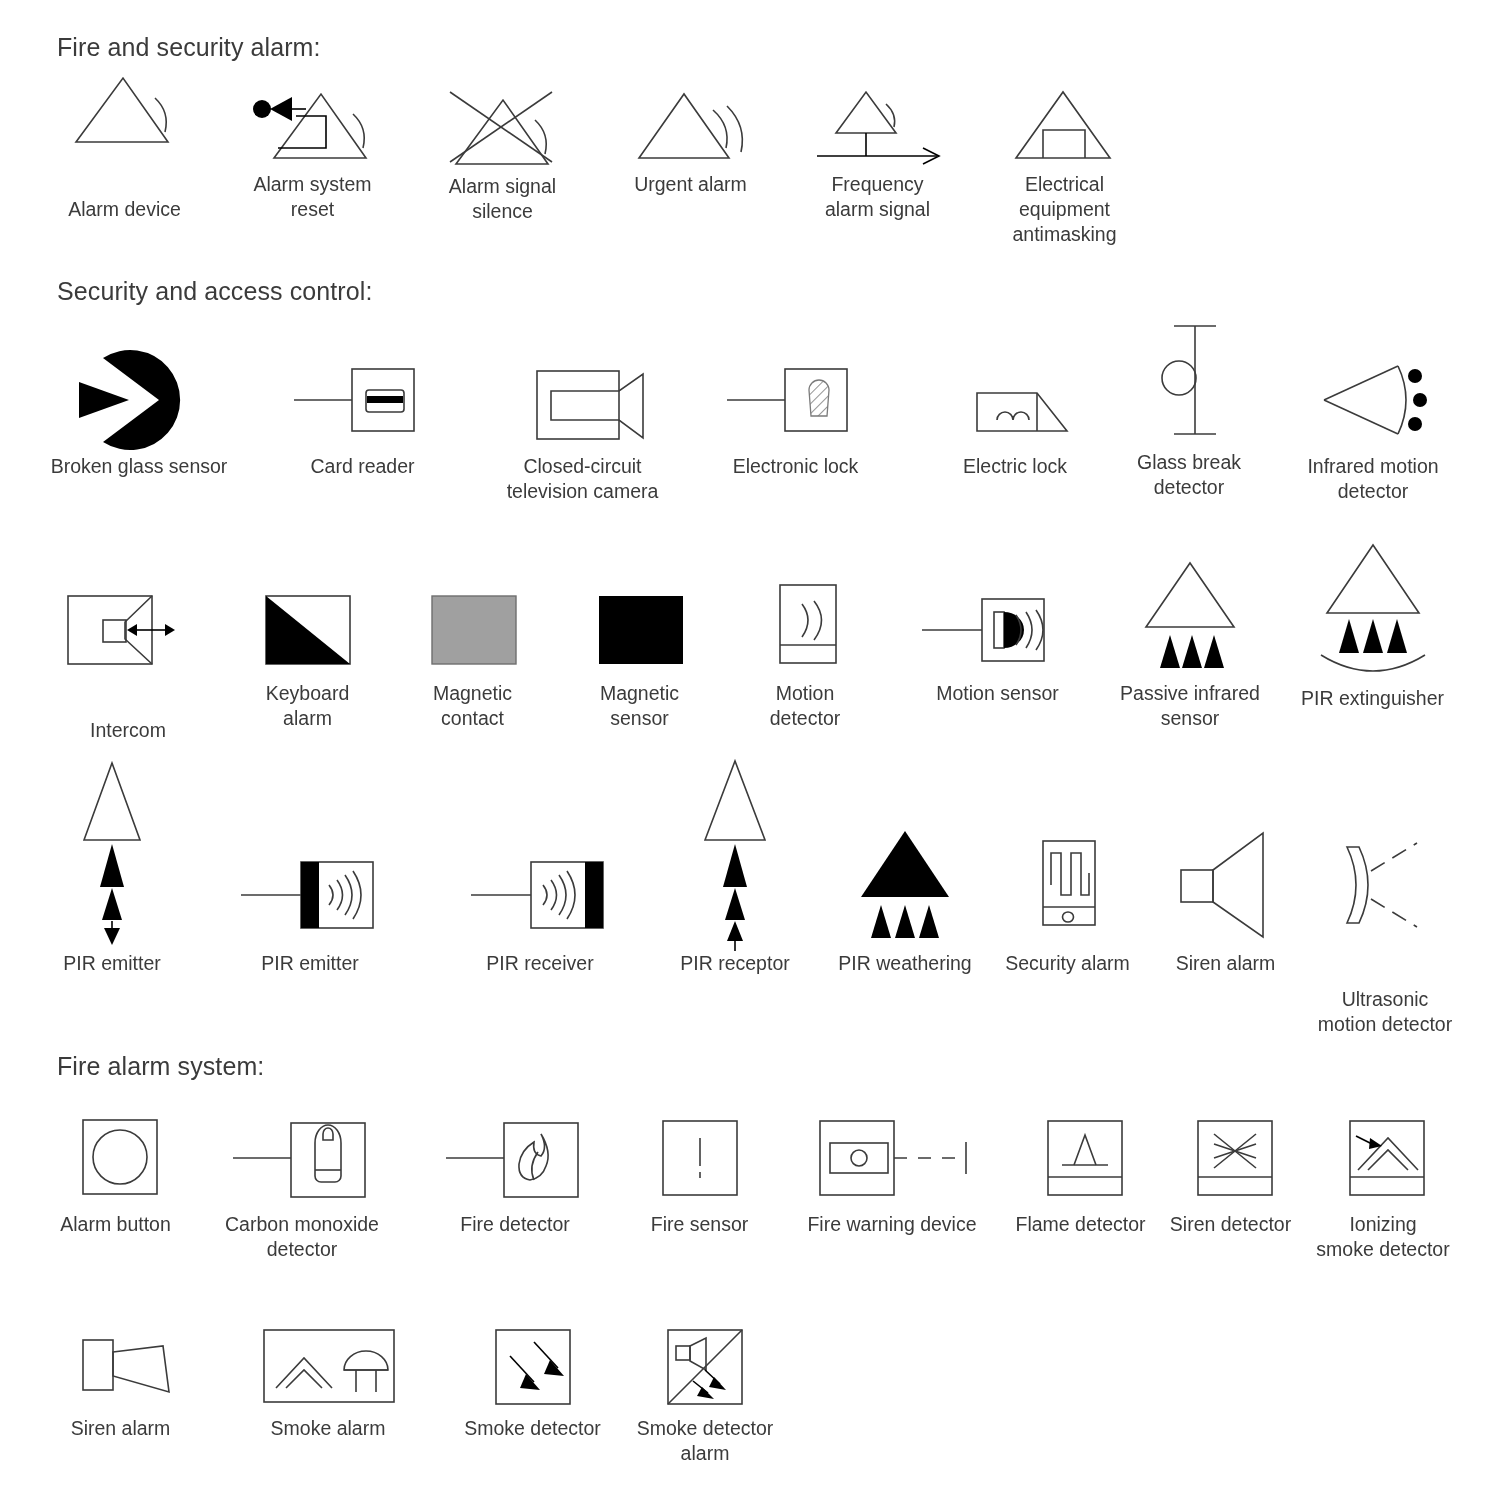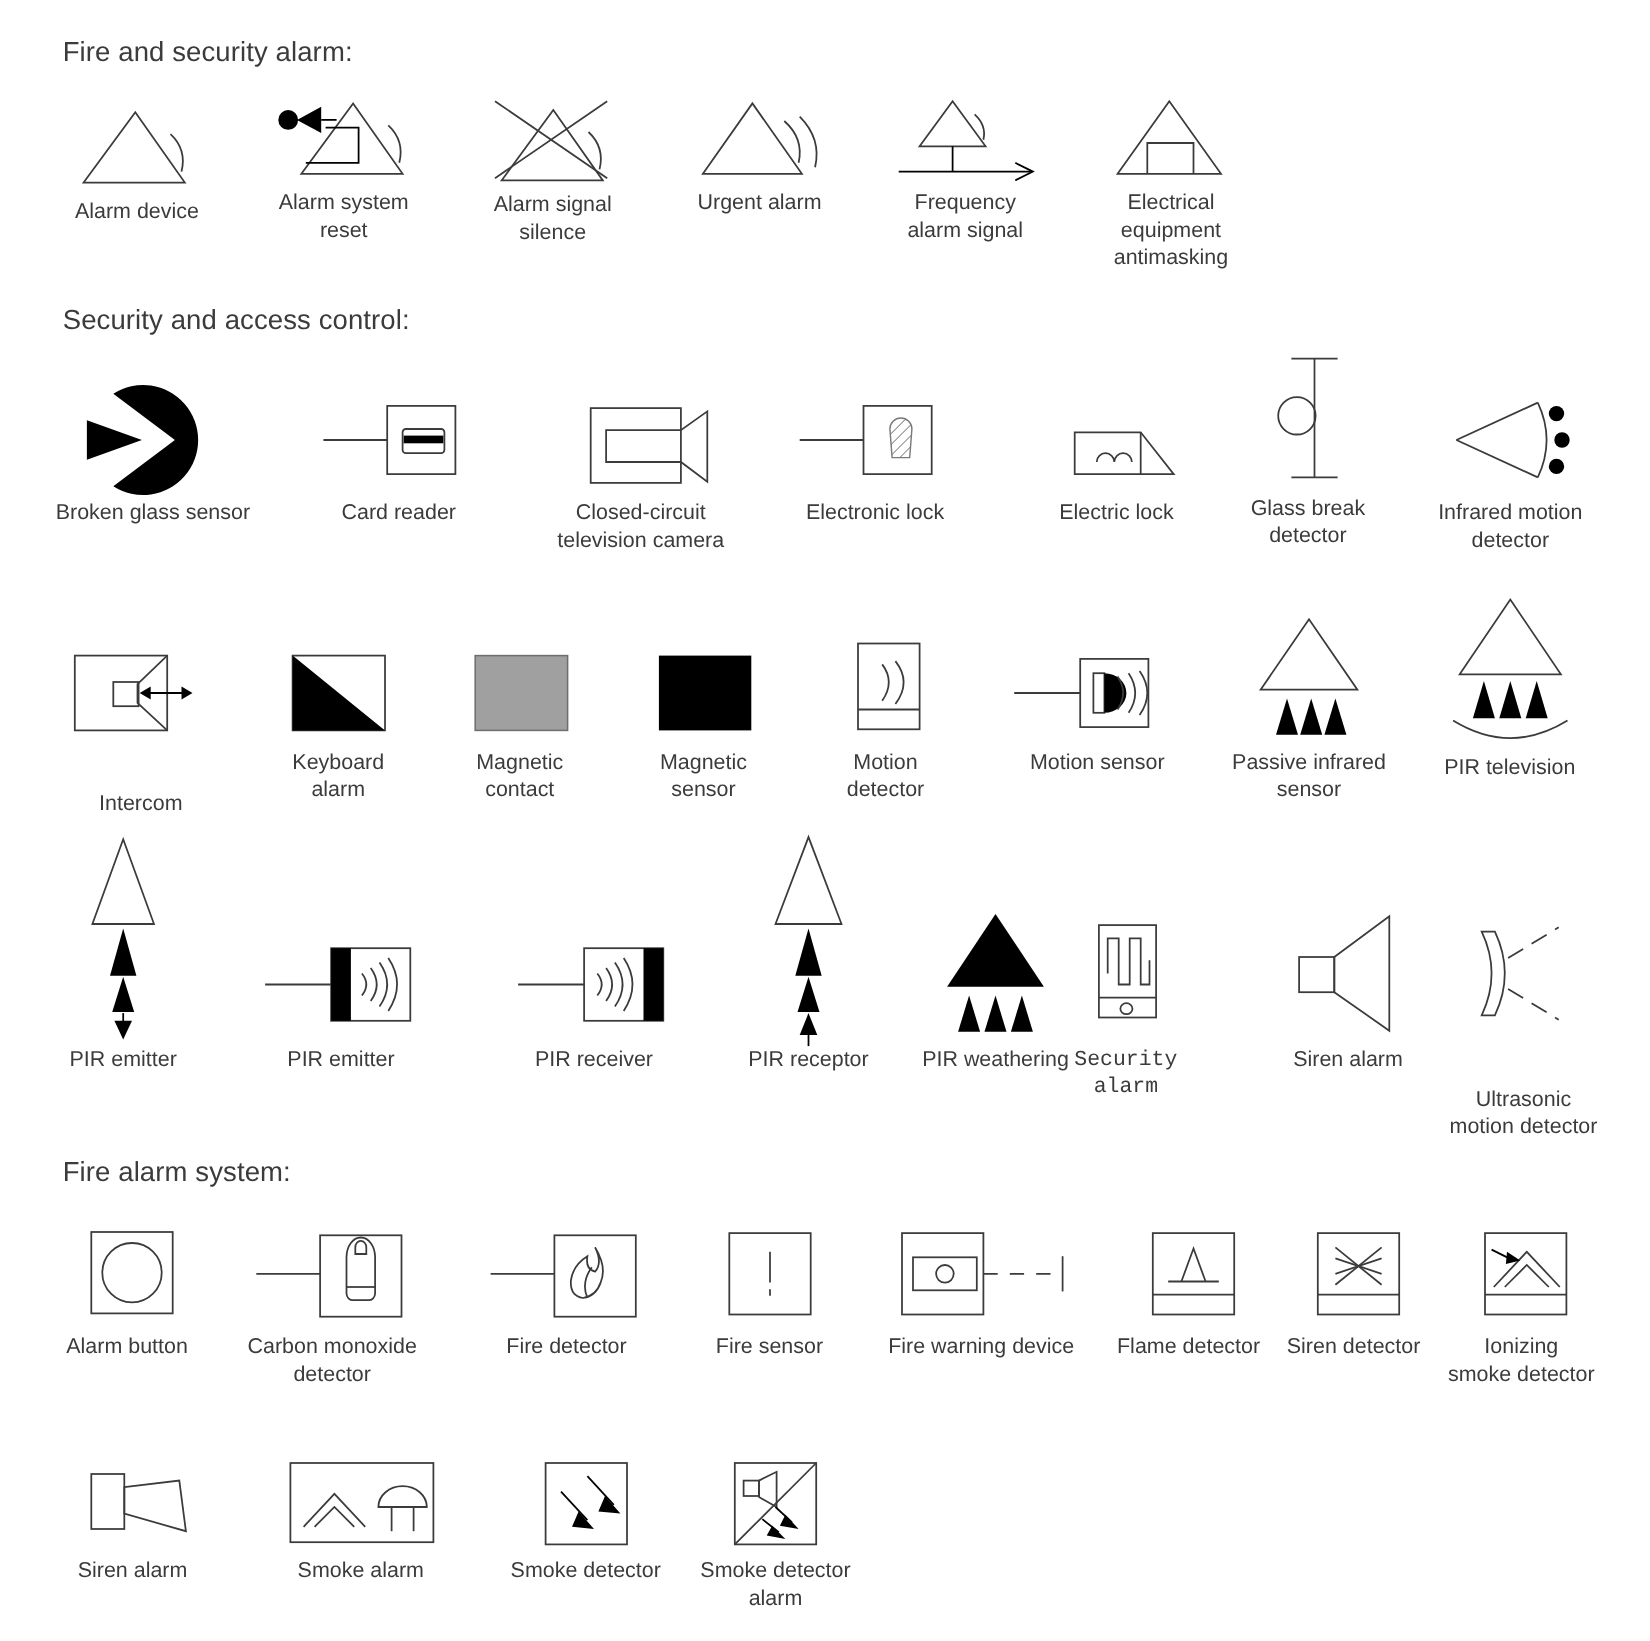--- a/index.html
+++ b/index.html
@@ -53,21 +53,21 @@
   .fl { fill: #000000; stroke: none; }
   .flg { fill: #a0a0a0; stroke: #6e6e6e; stroke-width: 1.4; }
 </style>
 </head>
 <body>
 
 <div class="page">
 
   <div class="section-title" style="left:57px; top:33px;">Fire and security alarm:</div>
 
-  <div class="sym" style="left:42px; top:94px; width:165px;">
+  <div class="sym" style="left:42px; top:70px; width:165px;gap:41px;">
     <div class="glyph">
       <svg width="110" height="80" viewBox="0 0 110 80">
         <path class="st" d="M6 72 L53 8 L98 72 Z"></path>
         <path class="st" d="M85 28 Q100 42 95 62"></path>
       </svg>
     </div>
     <div class="caption">Alarm device</div>
   </div>
 
   <div class="sym" style="left:230px; top:86px; width:165px;">
@@ -314,21 +314,21 @@
   <div class="sym" style="left:1290px; top:535px; width:165px;">
     <div class="glyph" style="height:145px;">
       <svg width="120" height="145" viewBox="0 0 120 145">
         <path class="st" d="M14 78 L60 10 L106 78 Z"></path>
         <path class="fl" d="M26 118 L36 84 L46 118 Z"></path>
         <path class="fl" d="M50 118 L60 84 L70 118 Z"></path>
         <path class="fl" d="M74 118 L84 84 L94 118 Z"></path>
         <path class="st" d="M8 120 Q60 152 112 120"></path>
       </svg>
     </div>
-    <div class="caption">PIR television</div>
+    <div class="caption">PIR extinguisher</div>
   </div>
 
   <div class="sym" style="left:42px; top:755px; width:140px;">
     <div class="glyph" style="height:190px;">
       <svg width="100" height="190" viewBox="0 0 100 190">
         <path class="st" d="M22 85 L50 8 L78 85 Z"></path>
         <path class="fl" d="M50 89 L62 132 L38 132 Z"></path>
         <path class="fl" d="M50 133 L60 165 L40 165 Z"></path>
         <path class="stk" d="M50 166 L50 182"></path>
         <path class="fl" d="M42 173 L50 190 L58 173 Z"></path>
@@ -385,21 +385,21 @@
       <svg width="120" height="120" viewBox="0 0 120 120">
         <path class="fl" d="M16 72 L60 6 L104 72 Z"></path>
         <path class="fl" d="M26 113 L36 80 L46 113 Z"></path>
         <path class="fl" d="M50 113 L60 80 L70 113 Z"></path>
         <path class="fl" d="M74 113 L84 80 L94 113 Z"></path>
       </svg>
     </div>
     <div class="caption">PIR weathering</div>
   </div>
 
-  <div class="sym" style="left:956px; top:825px; width:135px;font-family:Liberation Mono, monospace;">
+  <div class="sym" style="left:1000px; top:825px; width:135px;">
     <div class="glyph" style="height:120px;">
       <svg width="86" height="120" viewBox="0 0 86 120">
         <rect class="st" x="18" y="16" width="52" height="84"></rect>
         <path class="st" d="M18 82 L70 82"></path>
         <path class="st" d="M26 60 L26 28 L36 28 L36 70 L46 70 L46 28 L56 28 L56 70 L64 70 L64 48"></path>
         <ellipse class="st" cx="43" cy="92" rx="5.5" ry="5"></ellipse>
       </svg>
     </div>
     <div class="caption">Security alarm</div>
   </div>

